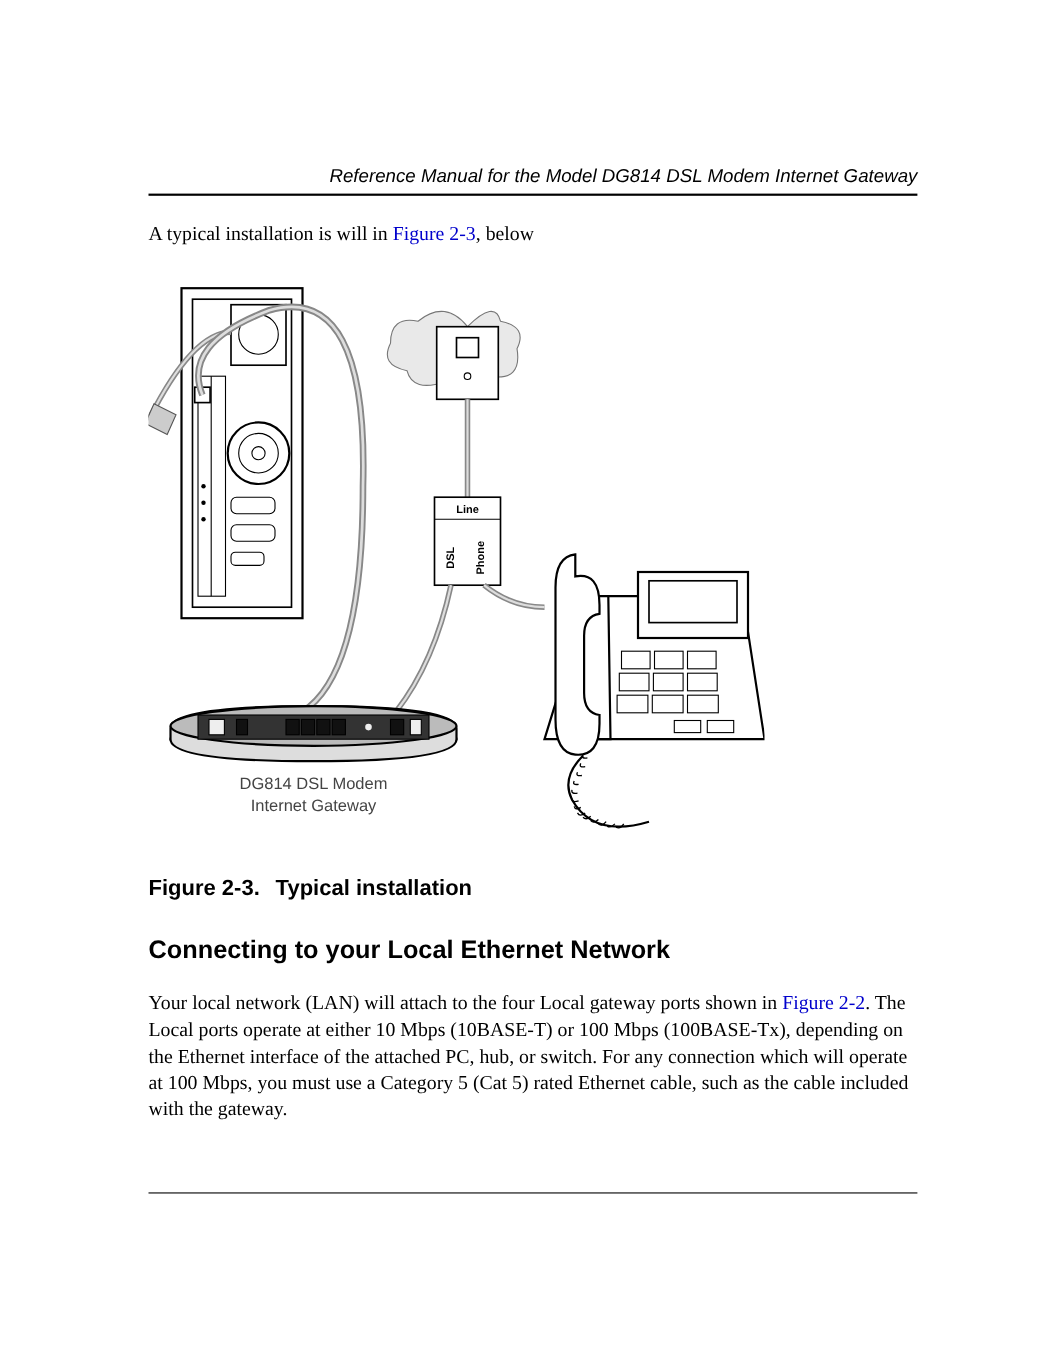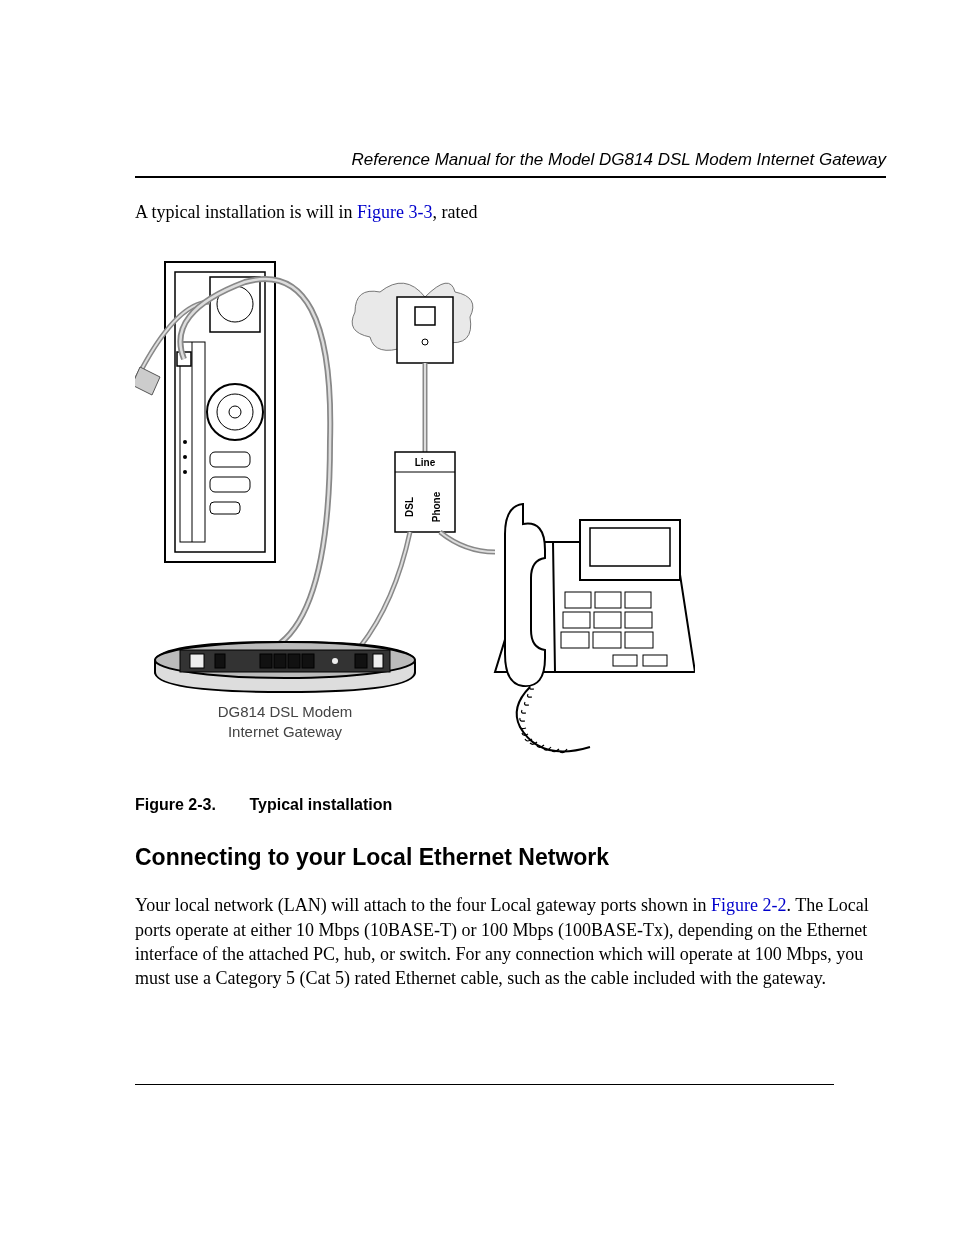--- a/index.html
+++ b/index.html
@@ -7,21 +7,21 @@
     padding: 0;
     background: #fff;
     font-family: "Times New Roman", Times, serif;
     color: #000;
   }
   .page {
     width: 954px;
     height: 1235px;
     position: relative;
     box-sizing: border-box;
-    padding: 150px 68px 0 135px;
+    padding: 150px 120px 0 135px;
   }
   .running-head {
     font-style: italic;
     font-size: 17px;
     text-align: right;
     margin-bottom: 6px;
     font-family: Arial, Helvetica, sans-serif;
   }
   .rule {
     border: none;
@@ -43,21 +43,21 @@
   .figure-wrap {
     text-align: left;
     margin: 18px 0 10px 0;
   }
   .figure-svg {
     display: inline-block;
   }
   .figure-caption {
     font-family: Arial, Helvetica, sans-serif;
     font-weight: bold;
-    font-size: 16px;
+    font-size: 20px;
     margin: 20px 0 30px 0;
   }
   .figure-caption .capnum { display:inline-block; width:110px; }
   .h2 {
     font-family: Arial, Helvetica, sans-serif;
     font-weight: bold;
     font-size: 23px;
     margin: 24px 0 22px 0;
   }
   .footer {
@@ -87,21 +87,21 @@
 </style>
 </head>
 <body>
 
 <div class="page">
 
   <div class="running-head">Reference Manual for the Model DG814 DSL Modem Internet Gateway</div>
   <hr class="rule">
 
   <p class="body-text">
-    <span>A typical installation is will in </span><span class="link">Figure 3-3</span><span>, rated</span>
+    <span>A typical installation is will in </span><span class="link">Figure 2-3</span><span>, below</span>
   </p>
 
   <div class="figure-wrap">
     <svg class="figure-svg" width="560" height="530" viewBox="0 0 560 530">
 
       <g>
         <path d="M290 55 q-20 -25 -45 -5 q-25 -5 -25 20 q-10 20 15 25 q5 20 35 10 q20 15 40 -5 q30 5 25 -25 q10 -20 -15 -25 q-5 -20 -30 5 z" fill="#e9e9e9" stroke="#777" stroke-width="1"></path>
         <rect x="262" y="55" width="56" height="66" fill="#fff" stroke="#000" stroke-width="1.5"></rect>
         <rect x="280" y="65" width="20" height="18" fill="#fff" stroke="#000" stroke-width="1.5"></rect>
         <circle cx="290" cy="100" r="3" fill="none" stroke="#000"></circle>

